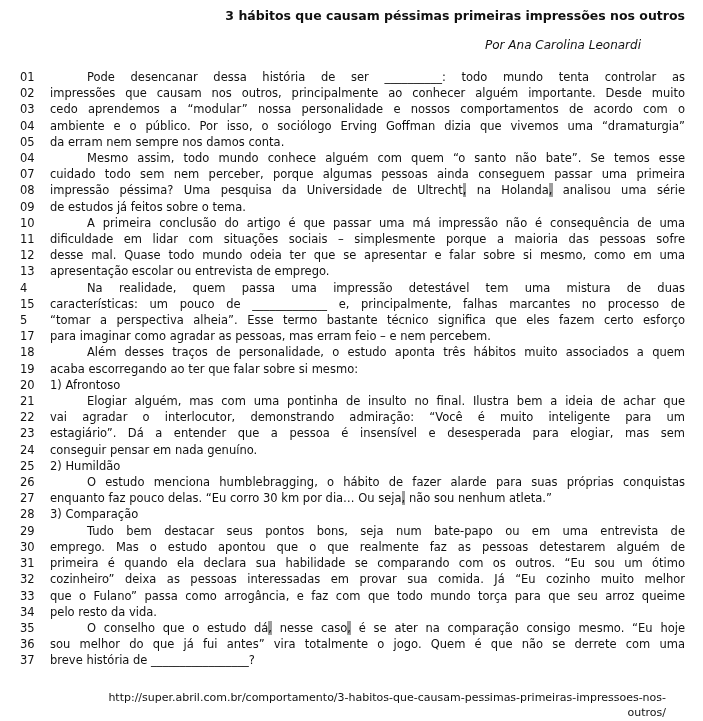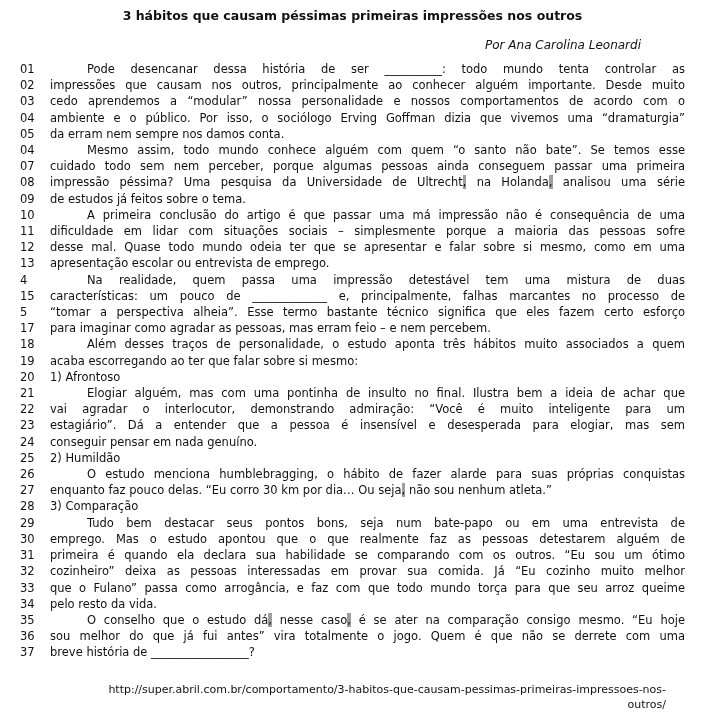--- a/index.html
+++ b/index.html
@@ -4,34 +4,34 @@
 <style>
   html, body { margin: 0; padding: 0; background: #ffffff; }
   body {
     width: 703px; height: 721px;
     font-family: "DejaVu Sans", sans-serif;
     color: #111111;
     overflow: hidden;
   }
   .page { padding: 6px 18px 0 20px; box-sizing: border-box; width: 703px; }
   .doc-title {
-    text-align: center;
+    text-align: right;
     font-weight: bold;
     font-size: 12.5px;
     line-height: 16px;
     padding-top: 2px;
   }
   .byline {
     text-align: right;
     font-style: italic;
     font-size: 12px;
     margin-top: 14px;
     padding-right: 44px;
   }
-  .text-body { margin-top: 9px; }
+  .text-body { margin-top: 17px; }
   .line {
     display: flex;
     font-size: 11.5px;
     line-height: 16.2px;
     white-space: nowrap;
   }
   .line-num {
     flex: 0 0 22px;
     width: 22px;
     margin-right: 8px;

